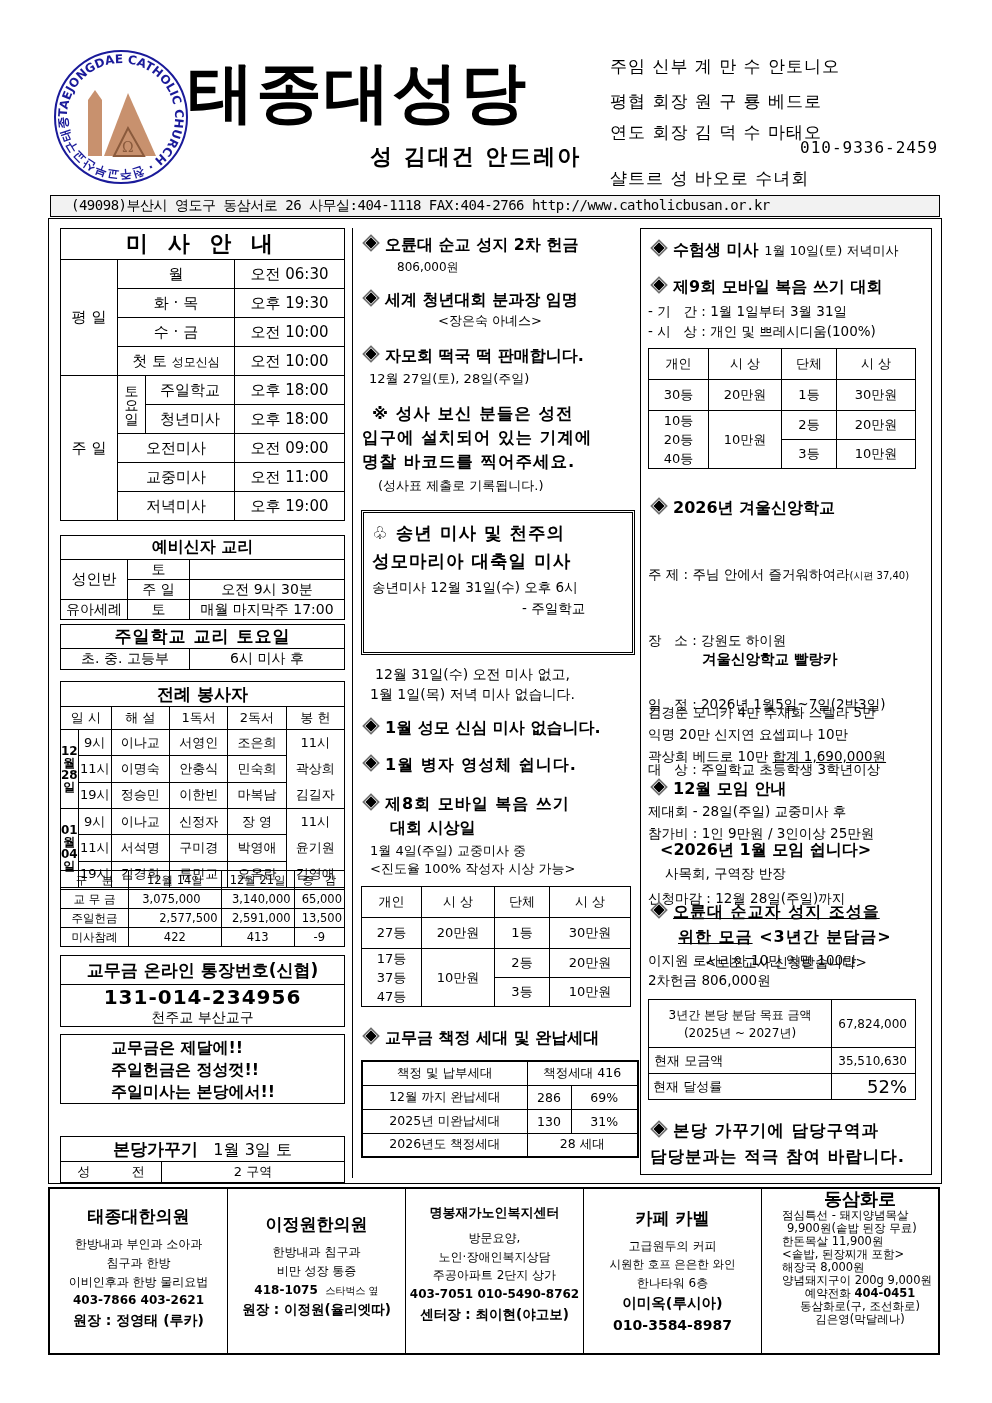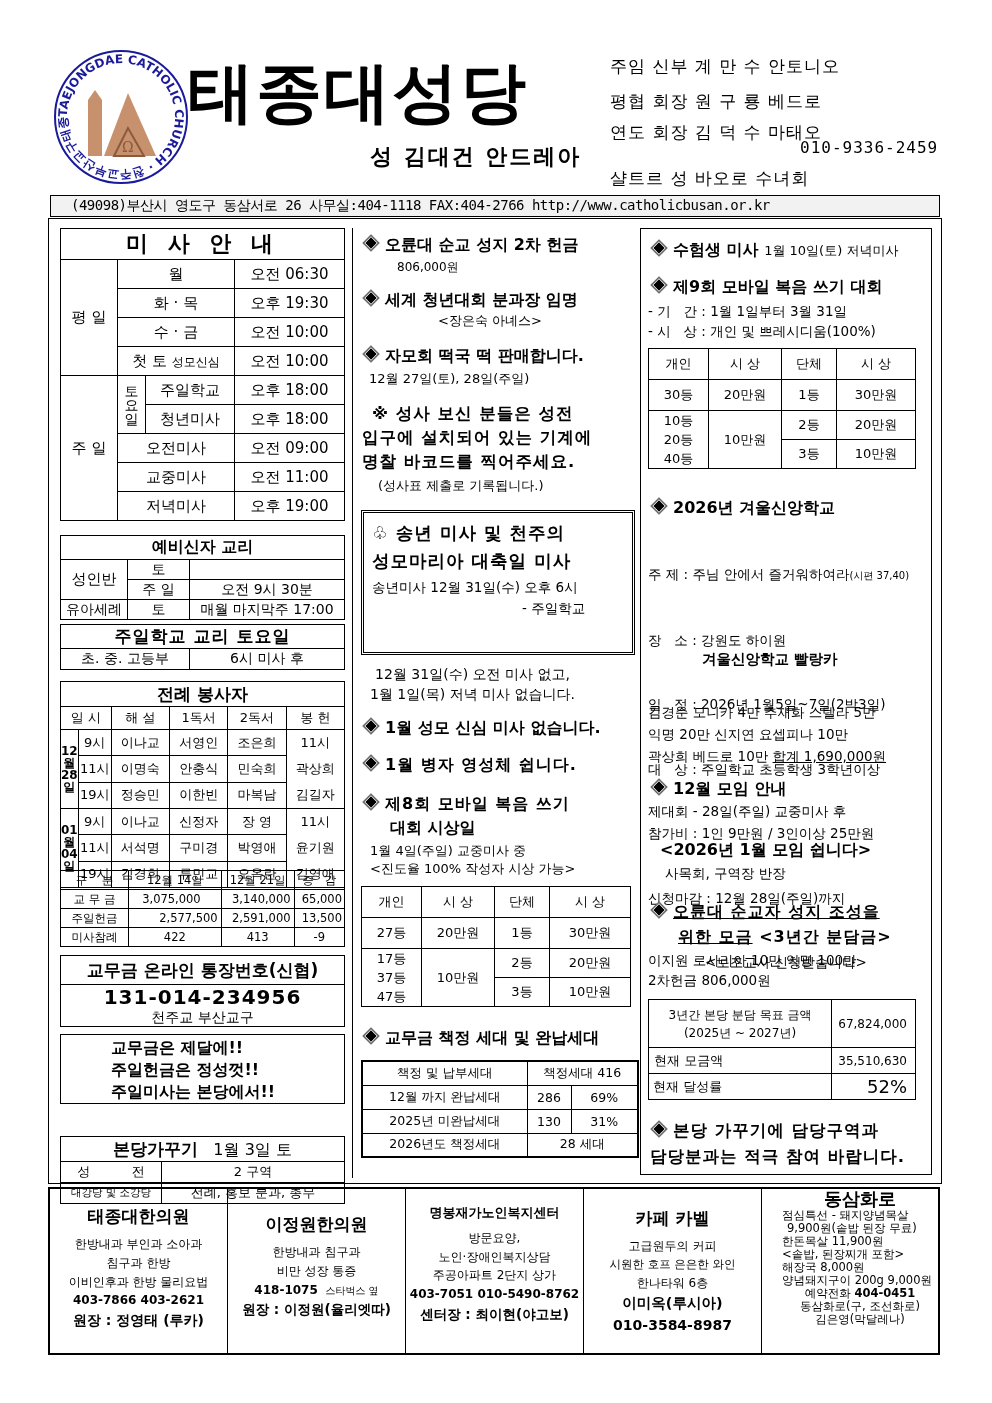--- a/index.html
+++ b/index.html
@@ -305,24 +305,20 @@
 </div>
 
 <table class="abs" id="deco">
   <tbody>
       <tr>
         <td colspan="2" class="th"><b style="font-size:17px">본당가꾸기</b>&nbsp;&nbsp;&nbsp;<span>1월 3일 토</span></td>
       </tr>
   <tr>
         <td style="width:101px; white-space:pre">성          전</td>
         <td>2 구역</td>
-      </tr>
-  <tr>
-        <td style="font-size:10.5px">대강당 및 소강당</td>
-        <td>전례, 홍보 분과, 총무</td>
       </tr>
 </tbody>
   </table>
 
 <div class="abs" style="left:352px; top:228px; width:1px; height:950px; border-left:1.5px solid #000"></div>
 
 <div class="abs bul" style="left:362px; top:234px"><span class="dia"></span><span>오륜대 순교 성지 2차 헌금</span></div>
 <div class="abs sub" style="left:397px; top:258px; font-size:12px">806,000원</div>
 
 <div class="abs bul" style="left:362px; top:289px"><span class="dia"></span><span>세계 청년대회 분과장 임명</span></div>

